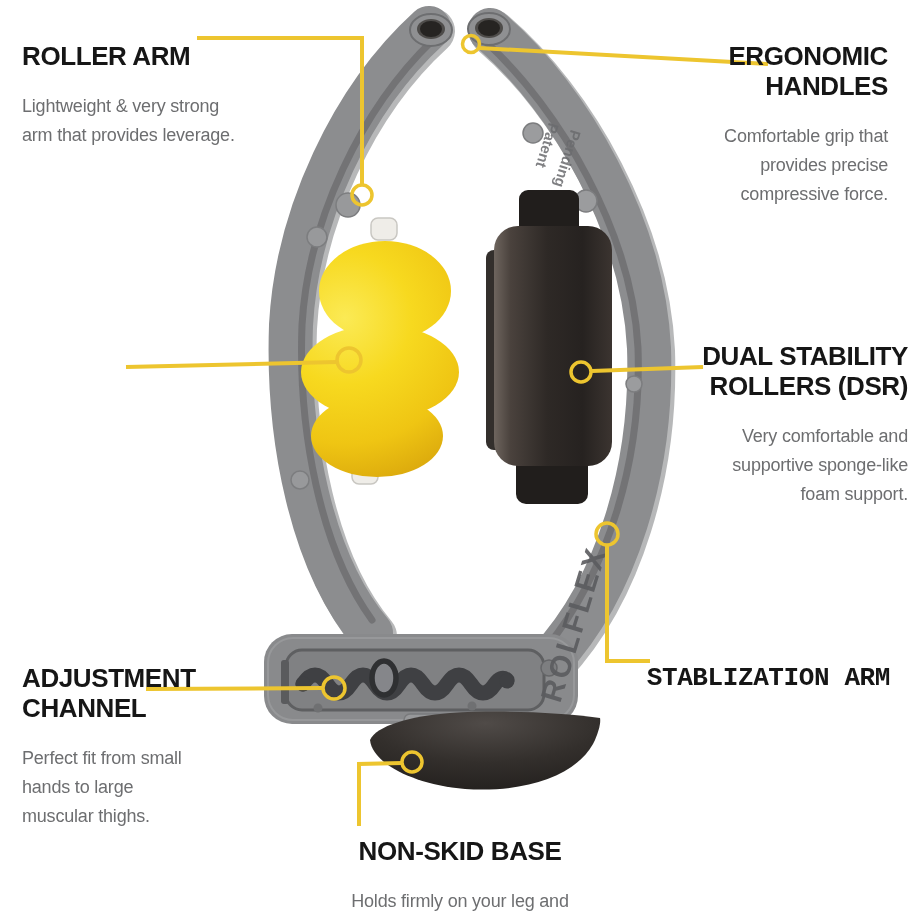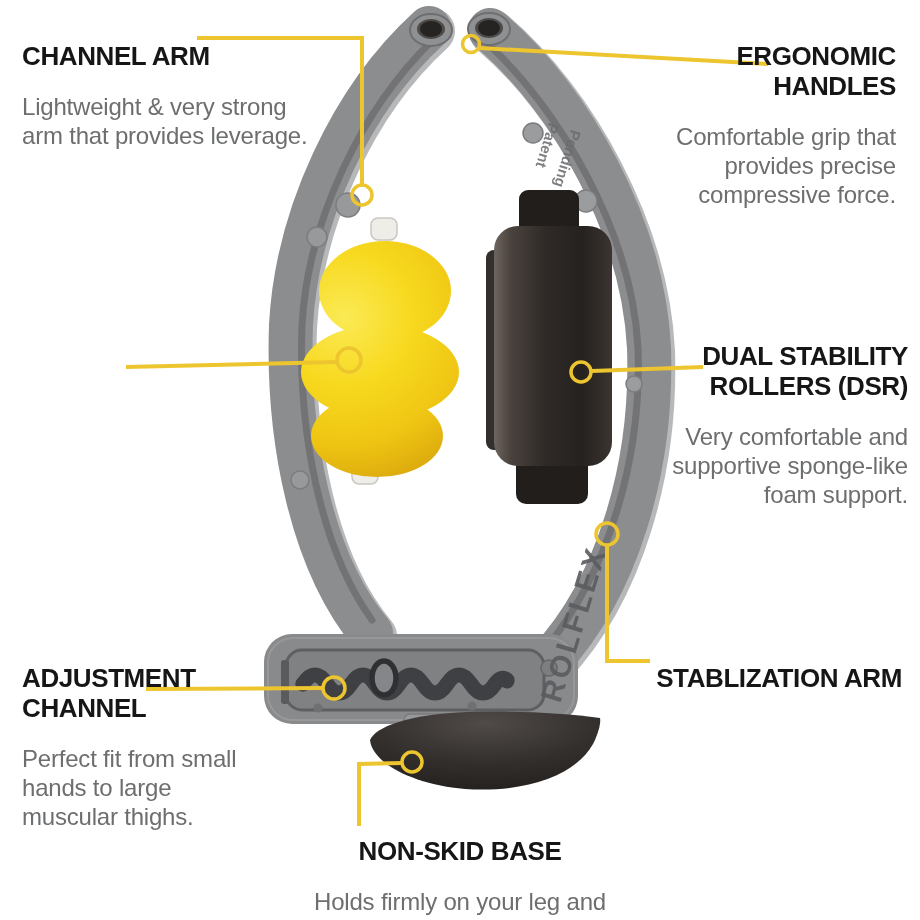--- a/index.html
+++ b/index.html
@@ -8,29 +8,29 @@
     font-family:"Liberation Sans", sans-serif;overflow:hidden;
   }
   .stage{position:absolute;left:0;top:0;width:920px;height:920px;}
   svg.device{position:absolute;left:0;top:0;}
   .callout{position:absolute;white-space:pre-line;}
   .callout .title{
     margin:0;font-size:26px;font-weight:bold;color:#161616;
     line-height:30px;letter-spacing:-0.4px;
   }
   .callout .desc{
-    margin:3px 0 0 0;font-size:24px;color:#6D6E70;
+    margin:3px 0 0 0;font-size:18px;color:#6D6E70;
     line-height:29px;letter-spacing:-0.2px;
   }
   .c-roller-arm{left:22px;top:23px;}
-  .c-ergonomic{right:24px;top:23px;text-align:right;}
+  .c-ergonomic{right:32px;top:23px;text-align:right;}
   .c-yellow-roller{left:22px;top:323px;}
   .c-dual{right:12px;top:323px;text-align:right;}
   .c-adjustment{left:22px;top:645px;}
-  .c-stablization{right:18px;top:645px;text-align:left;}
+  .c-stablization{right:30px;top:645px;text-align:left;font-family:Liberation Mono, monospace;}
   .c-nonskid{left:230px;width:460px;top:818px;text-align:center;}
 </style>
 </head>
 <body>
 
 <div class="stage">
 
   <svg class="device" width="920" height="920" viewBox="0 0 920 920">
     <defs>
       <radialGradient id="yellowGrad" gradientUnits="userSpaceOnUse" cx="345" cy="318" r="175">
@@ -150,21 +150,21 @@
         <circle cx="607" cy="534" r="11" stroke-width="3.5"></circle>
       </g>
       <g>
         <polyline points="402,763 359,764 359,826"></polyline>
         <circle cx="412" cy="762" r="10" stroke-width="3.5"></circle>
       </g>
     </g>
   </svg>
 
   <div class="callout c-roller-arm">
-    <h2 class="title">CHANNEL ARM</h2>
+    <h2 class="title">ROLLER ARM</h2>
     <p class="desc">Lightweight &amp; very strong
 arm that provides leverage.</p>
   </div>
 
   <div class="callout c-ergonomic">
     <h2 class="title">ERGONOMIC
 HANDLES</h2>
     <p class="desc">Comfortable grip that
 provides precise
 compressive force.</p>

